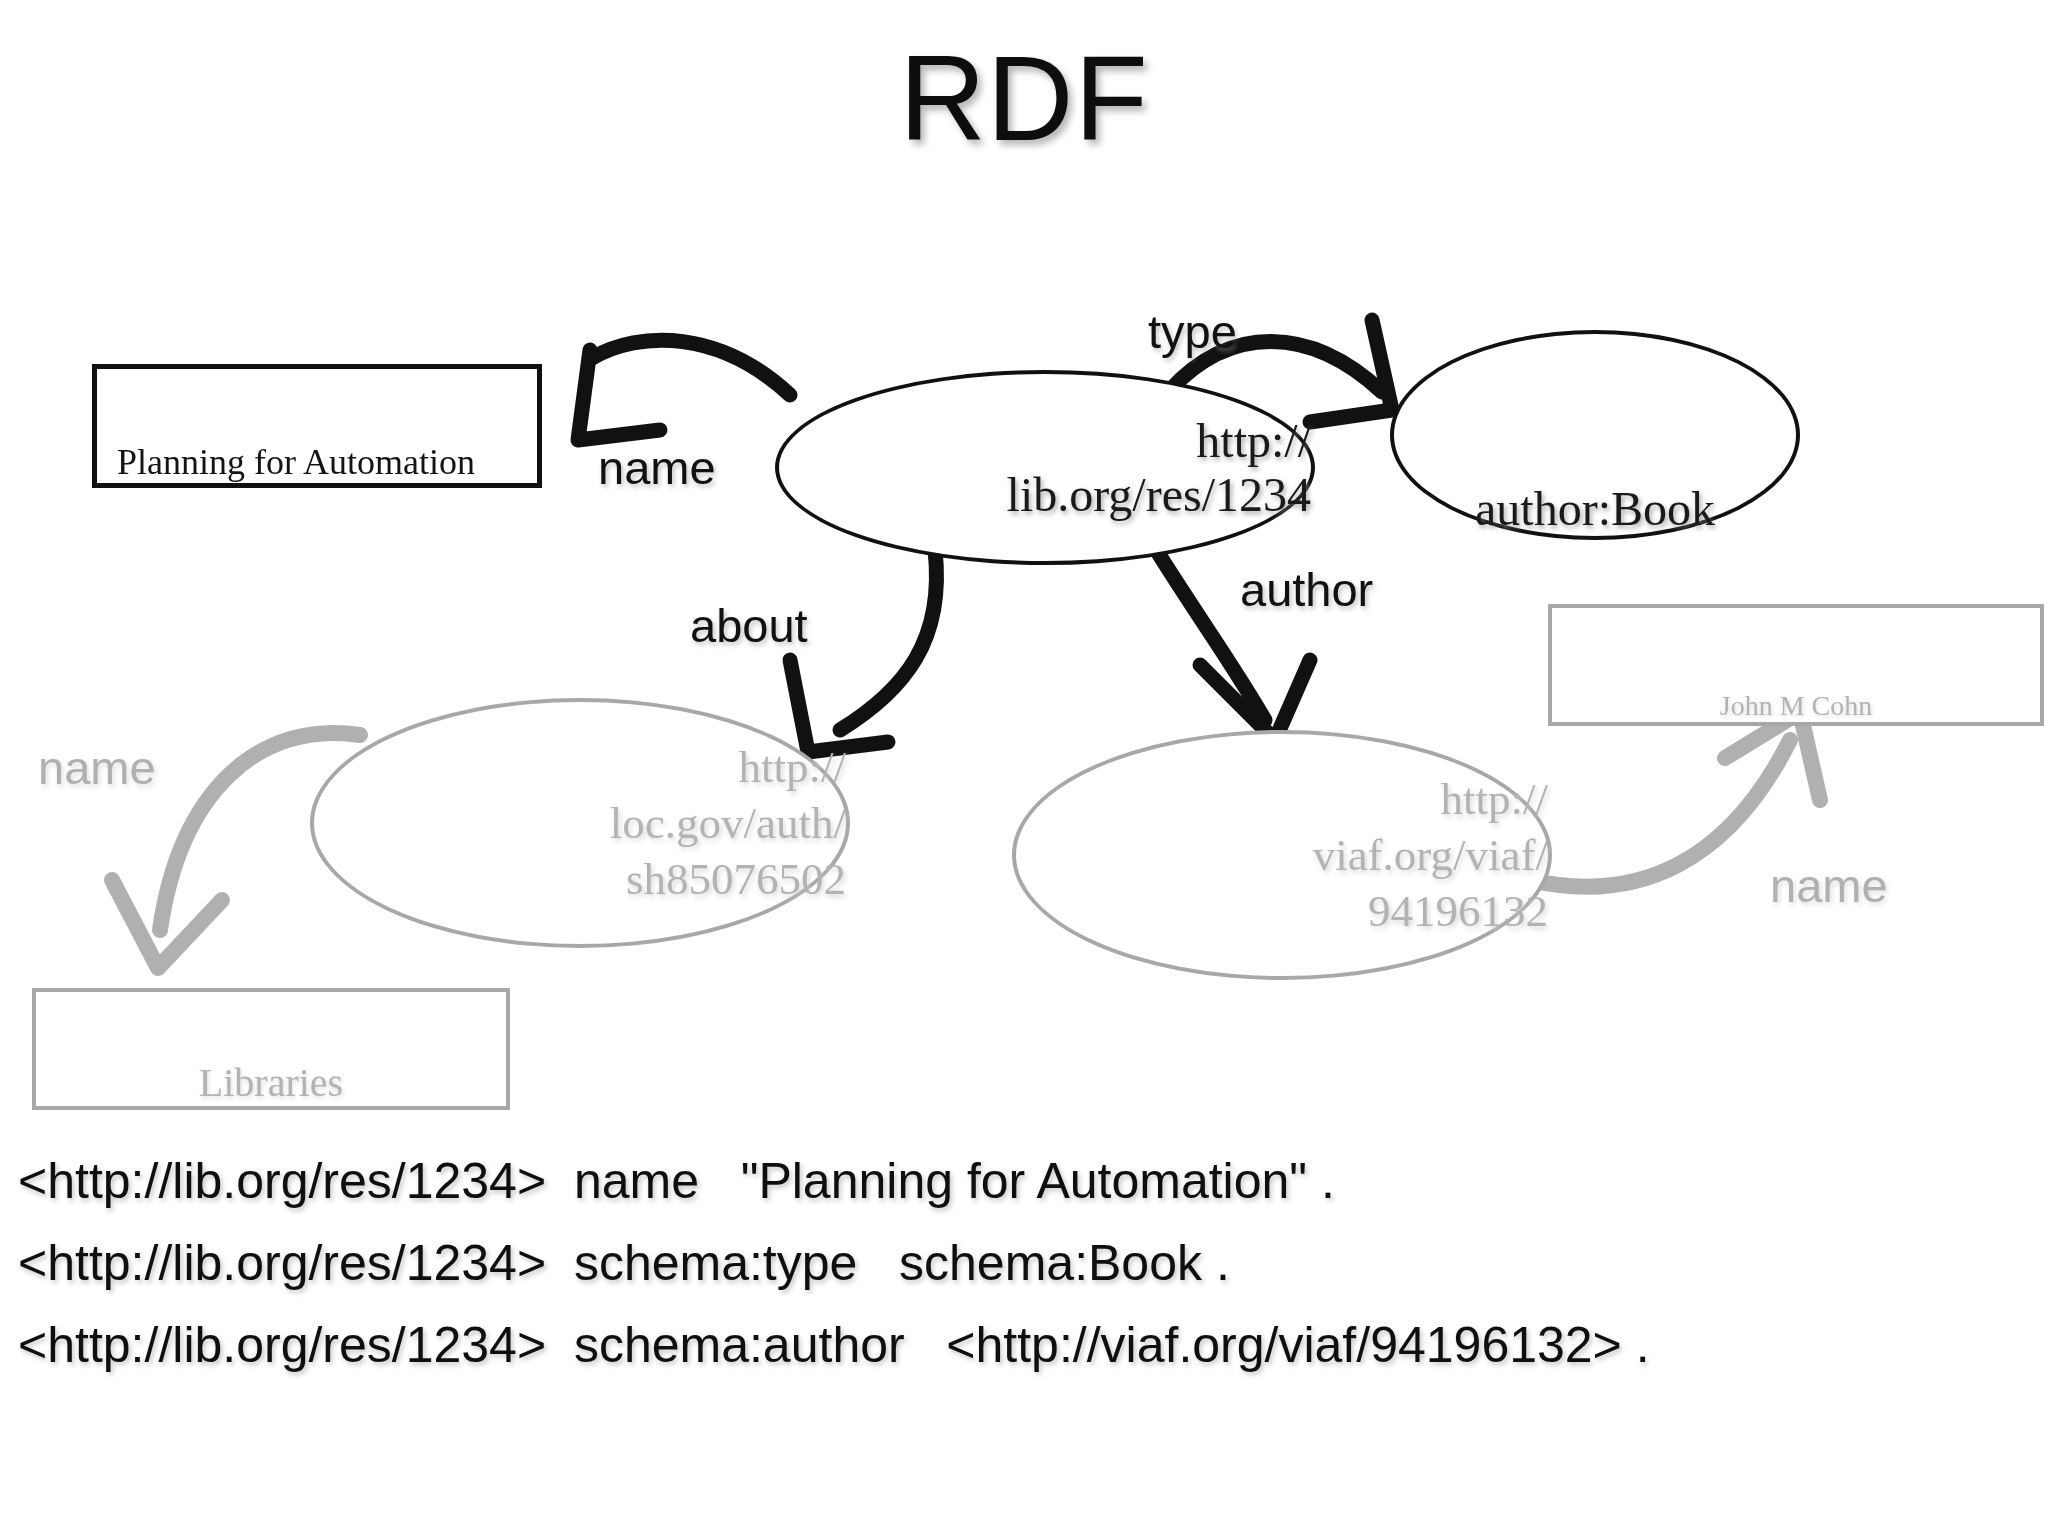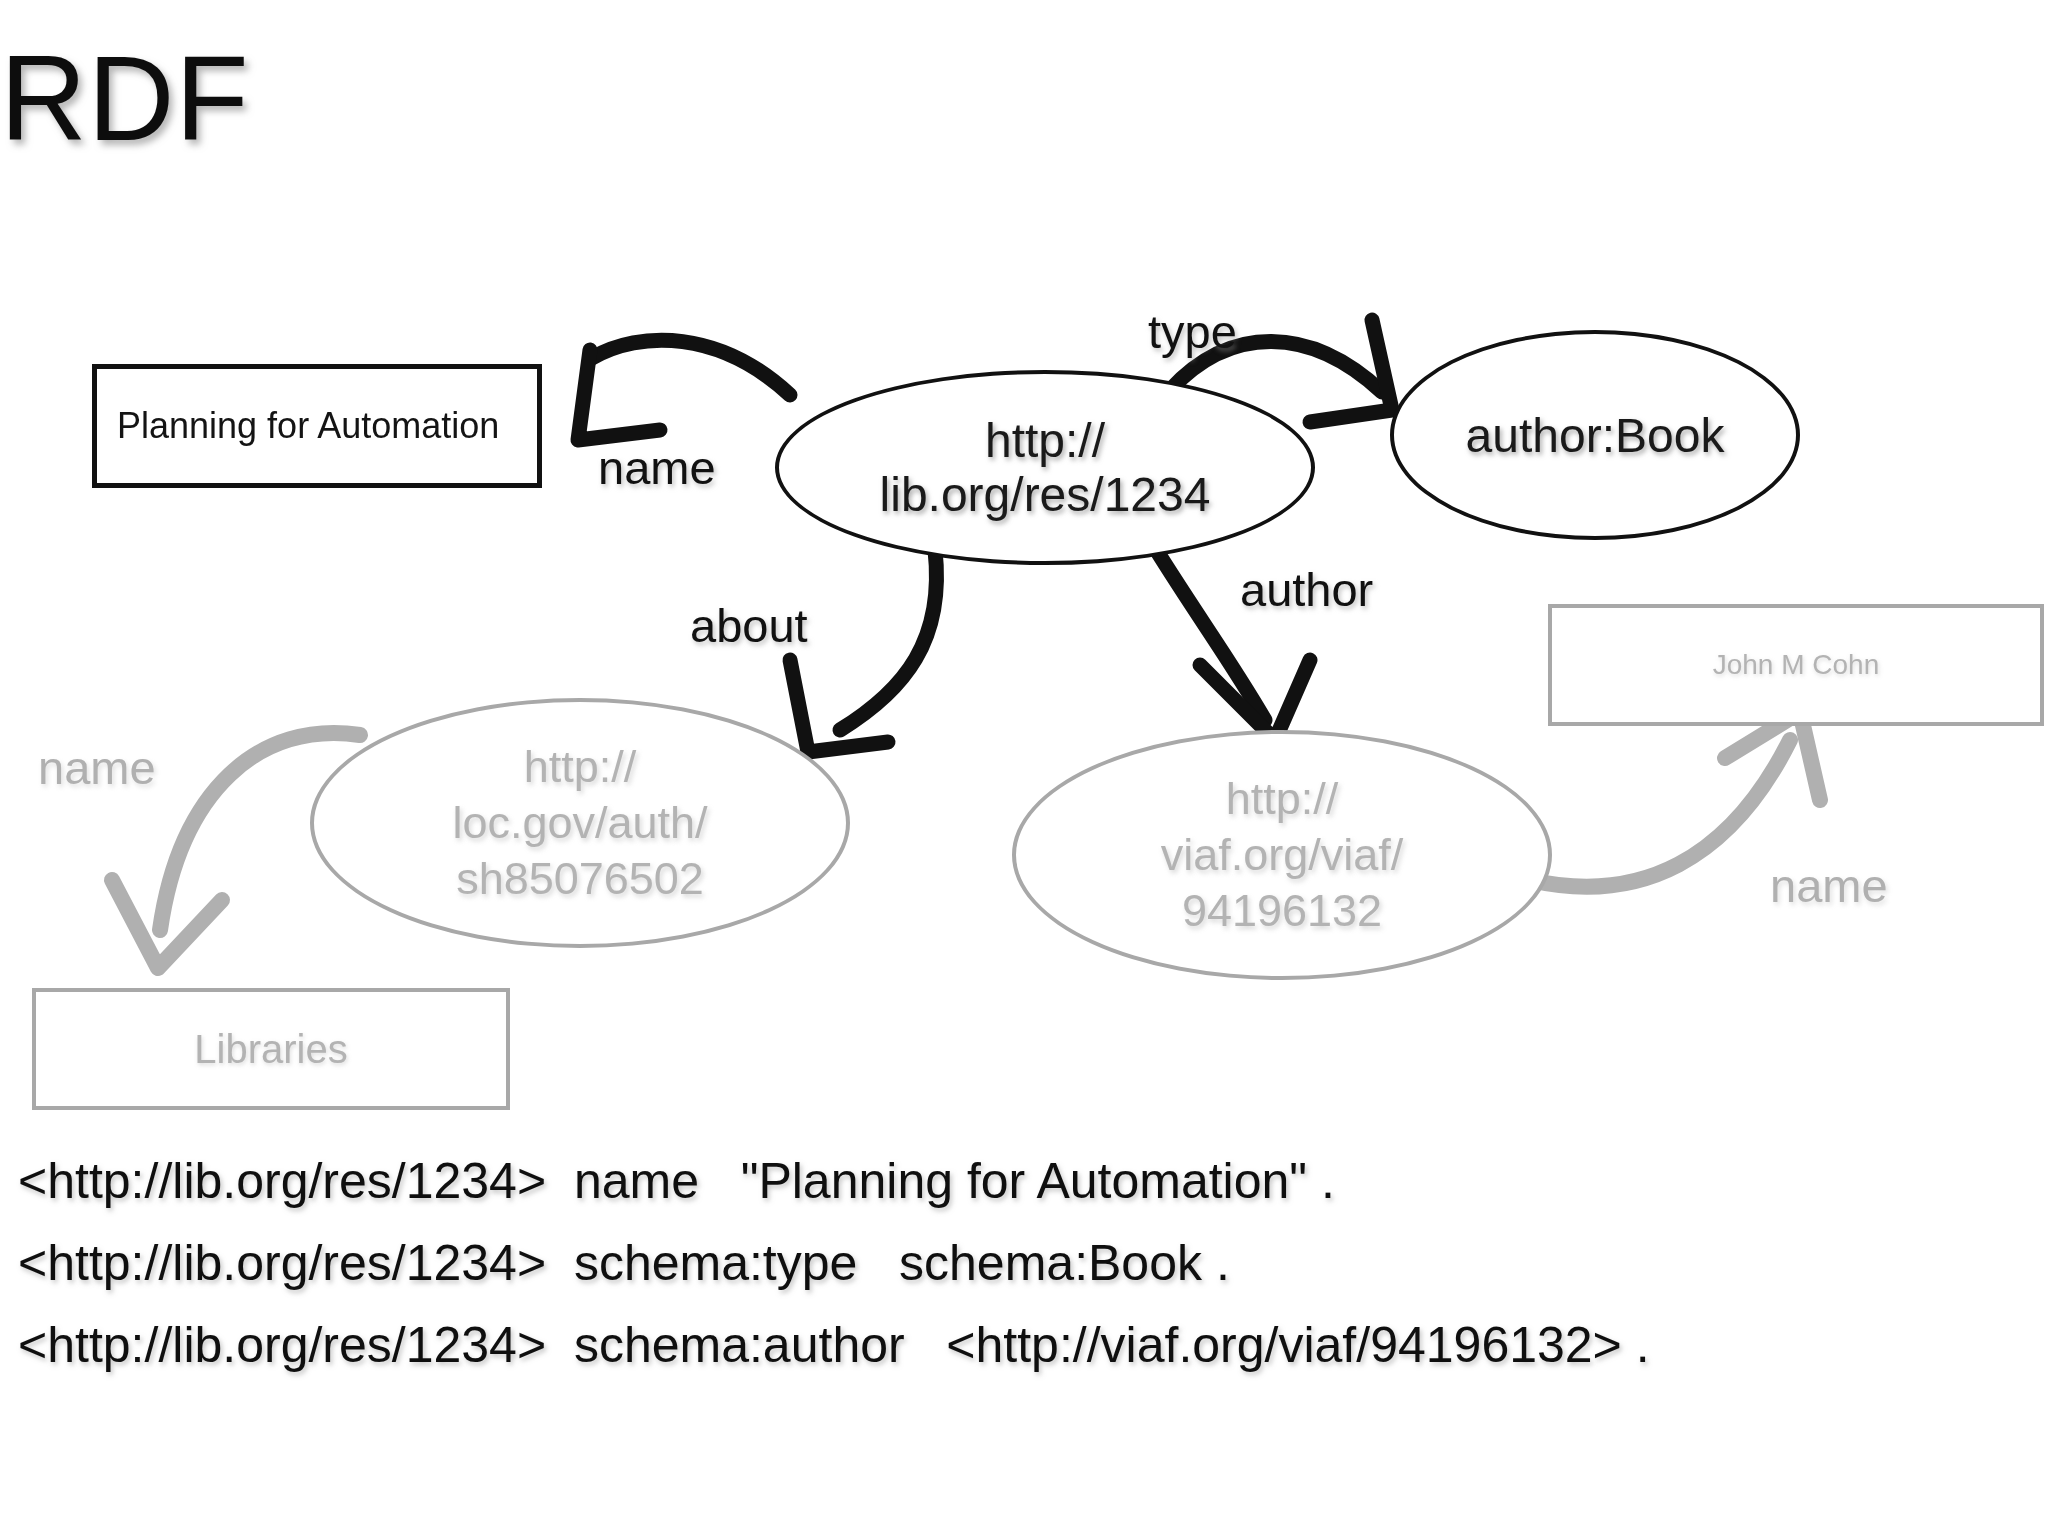--- a/index.html
+++ b/index.html
@@ -15,20 +15,21 @@
     overflow: hidden;
     font-family: "Liberation Sans", sans-serif;
   }
 
   
   #title {
     position: absolute;
     left: 0;
     top: 38px;
     width: 2048px;
+    text-align: center;
     font-size: 120px;
     font-weight: 400;
     color: #0d0d0d;
     letter-spacing: 1px;
     text-shadow: 4px 5px 7px rgba(120,120,120,0.55);
     line-height: 1;
   }
 
   
   #edges {
@@ -38,23 +39,24 @@
     width: 2048px;
     height: 1536px;
     pointer-events: none;
   }
 
   
   .node {
     position: absolute;
     box-sizing: border-box;
     display: flex;
-    align-items: center;
+    align-items: flex-end;
     justify-content: center;
     text-align: center;
+    font-family: Liberation Serif, serif;
   }
   .ellipse-black {
     border: 4px solid #111111;
     border-radius: 50%;
     background: #ffffff;
     color: #1a1a1a;
     text-shadow: 2px 3px 5px rgba(140,140,140,0.75);
   }
   .ellipse-gray {
     border: 4px solid #a8a8a8;

